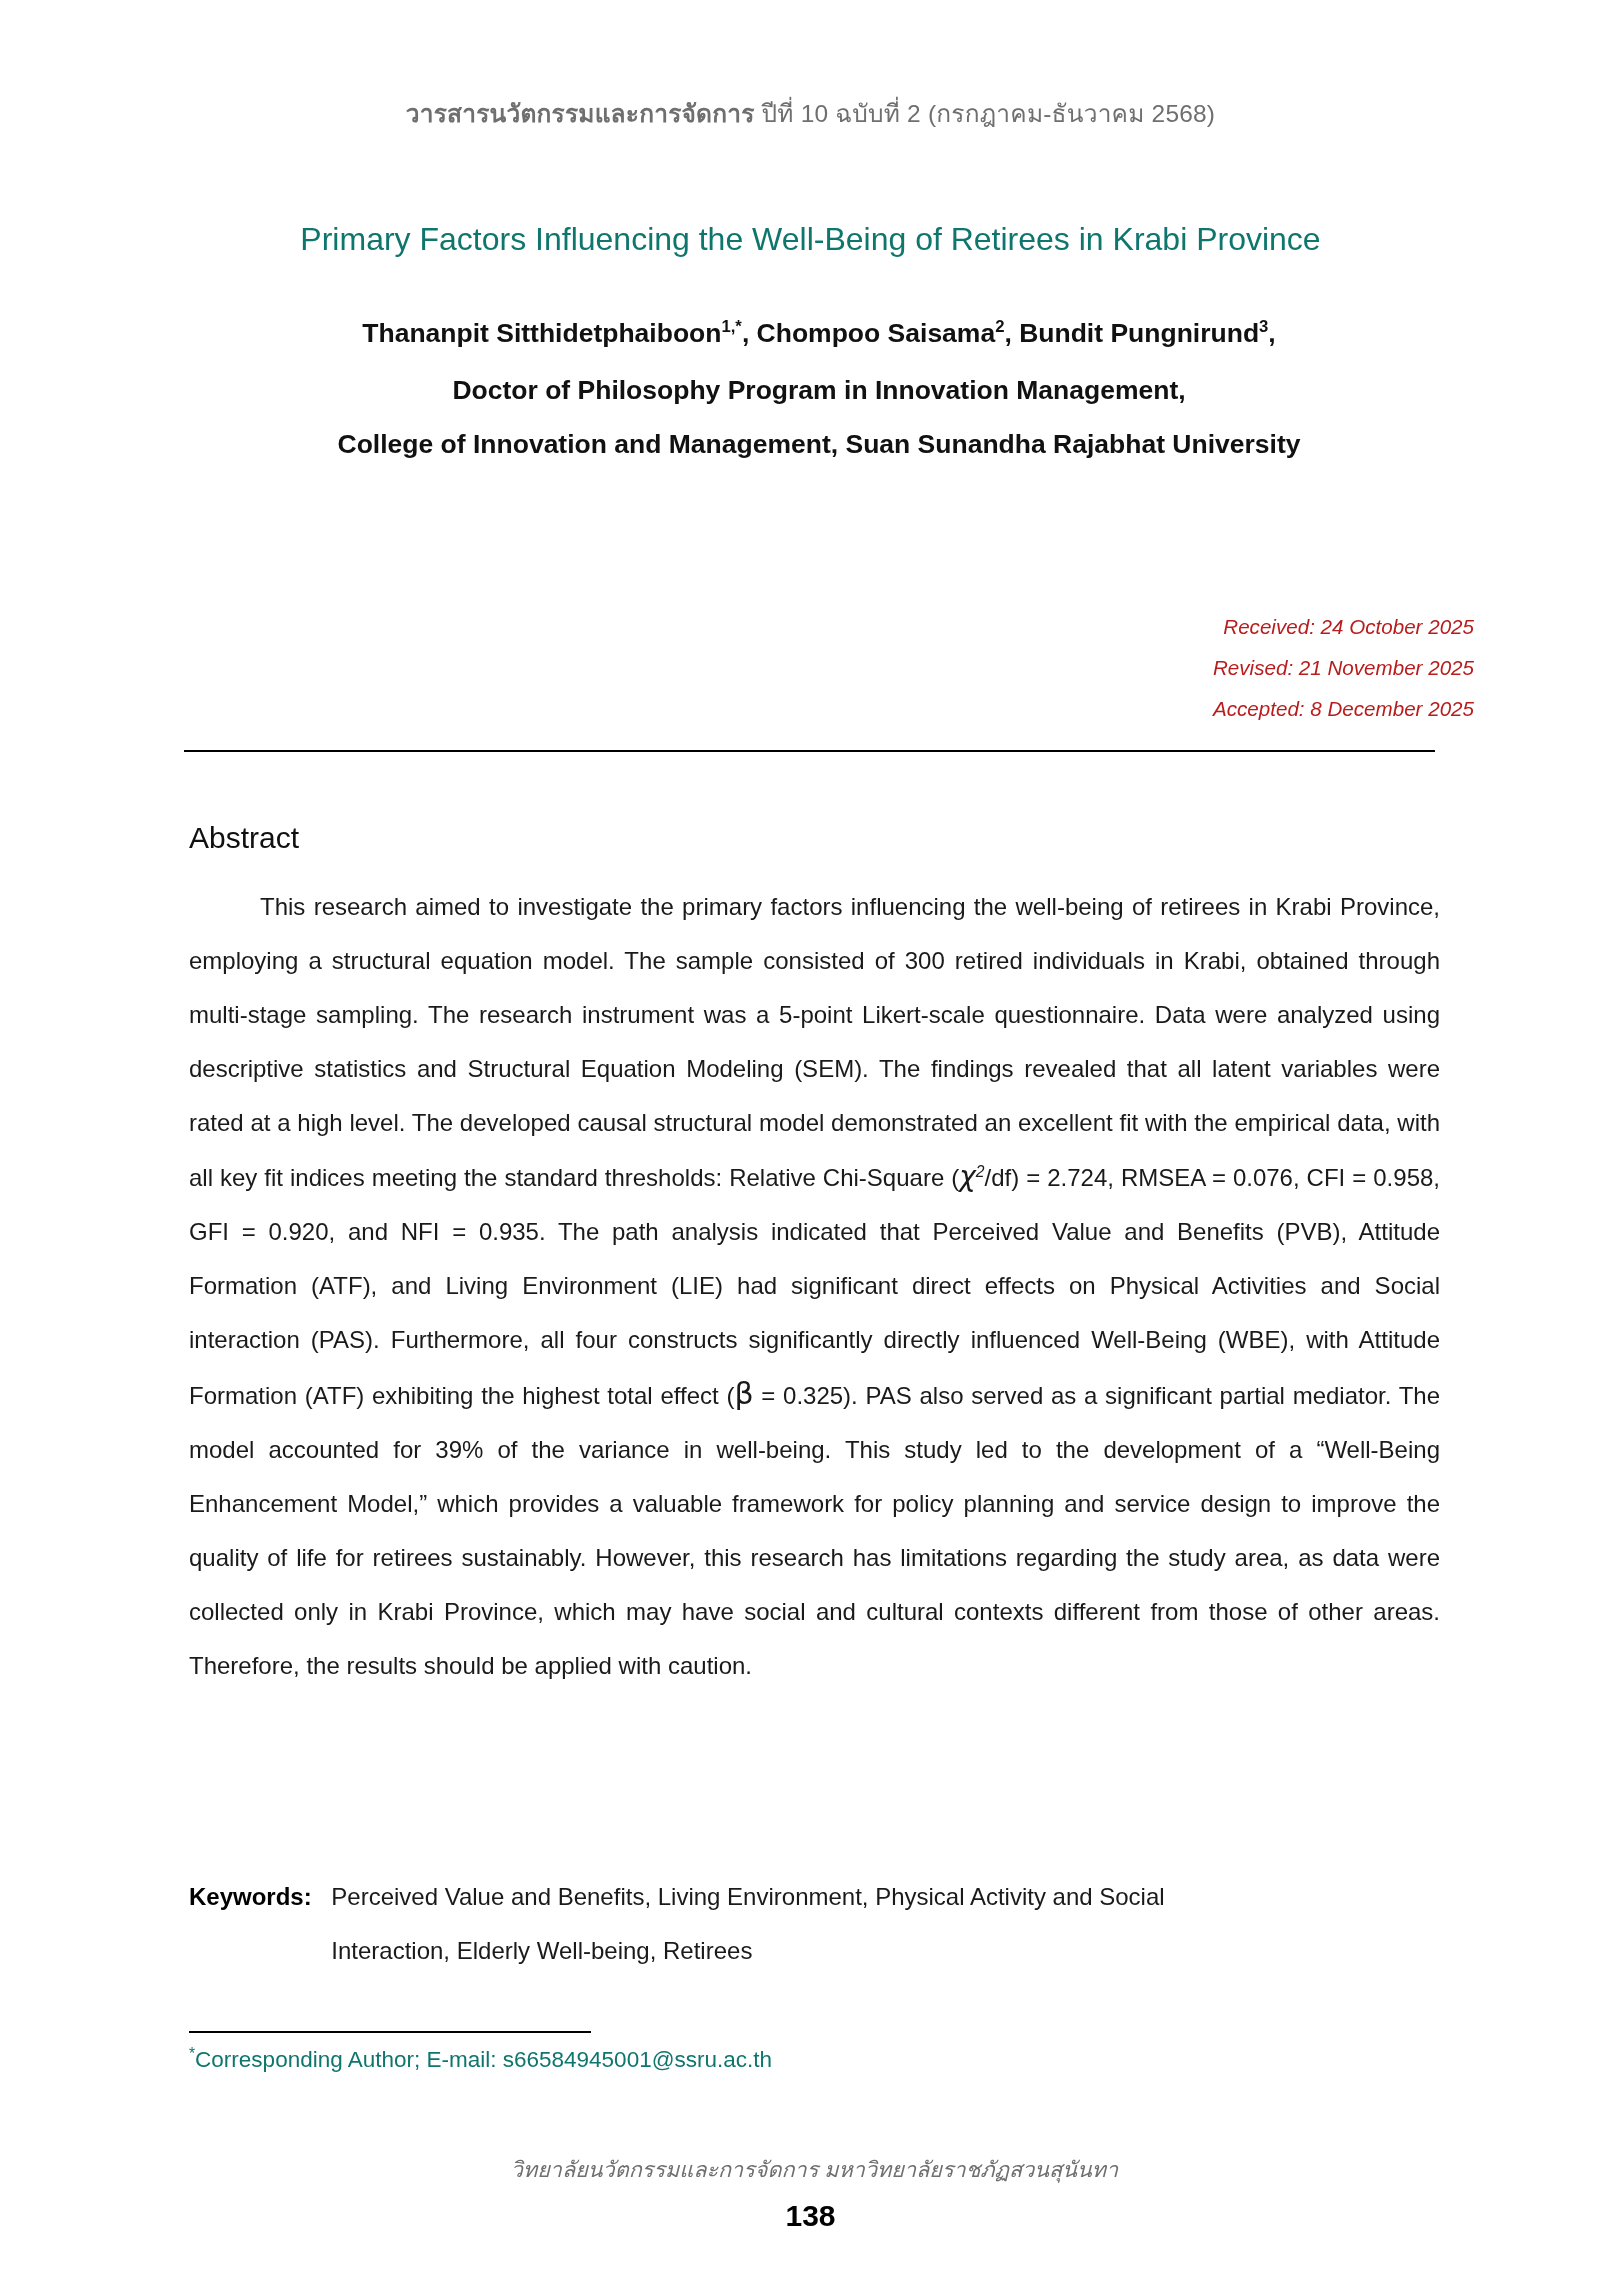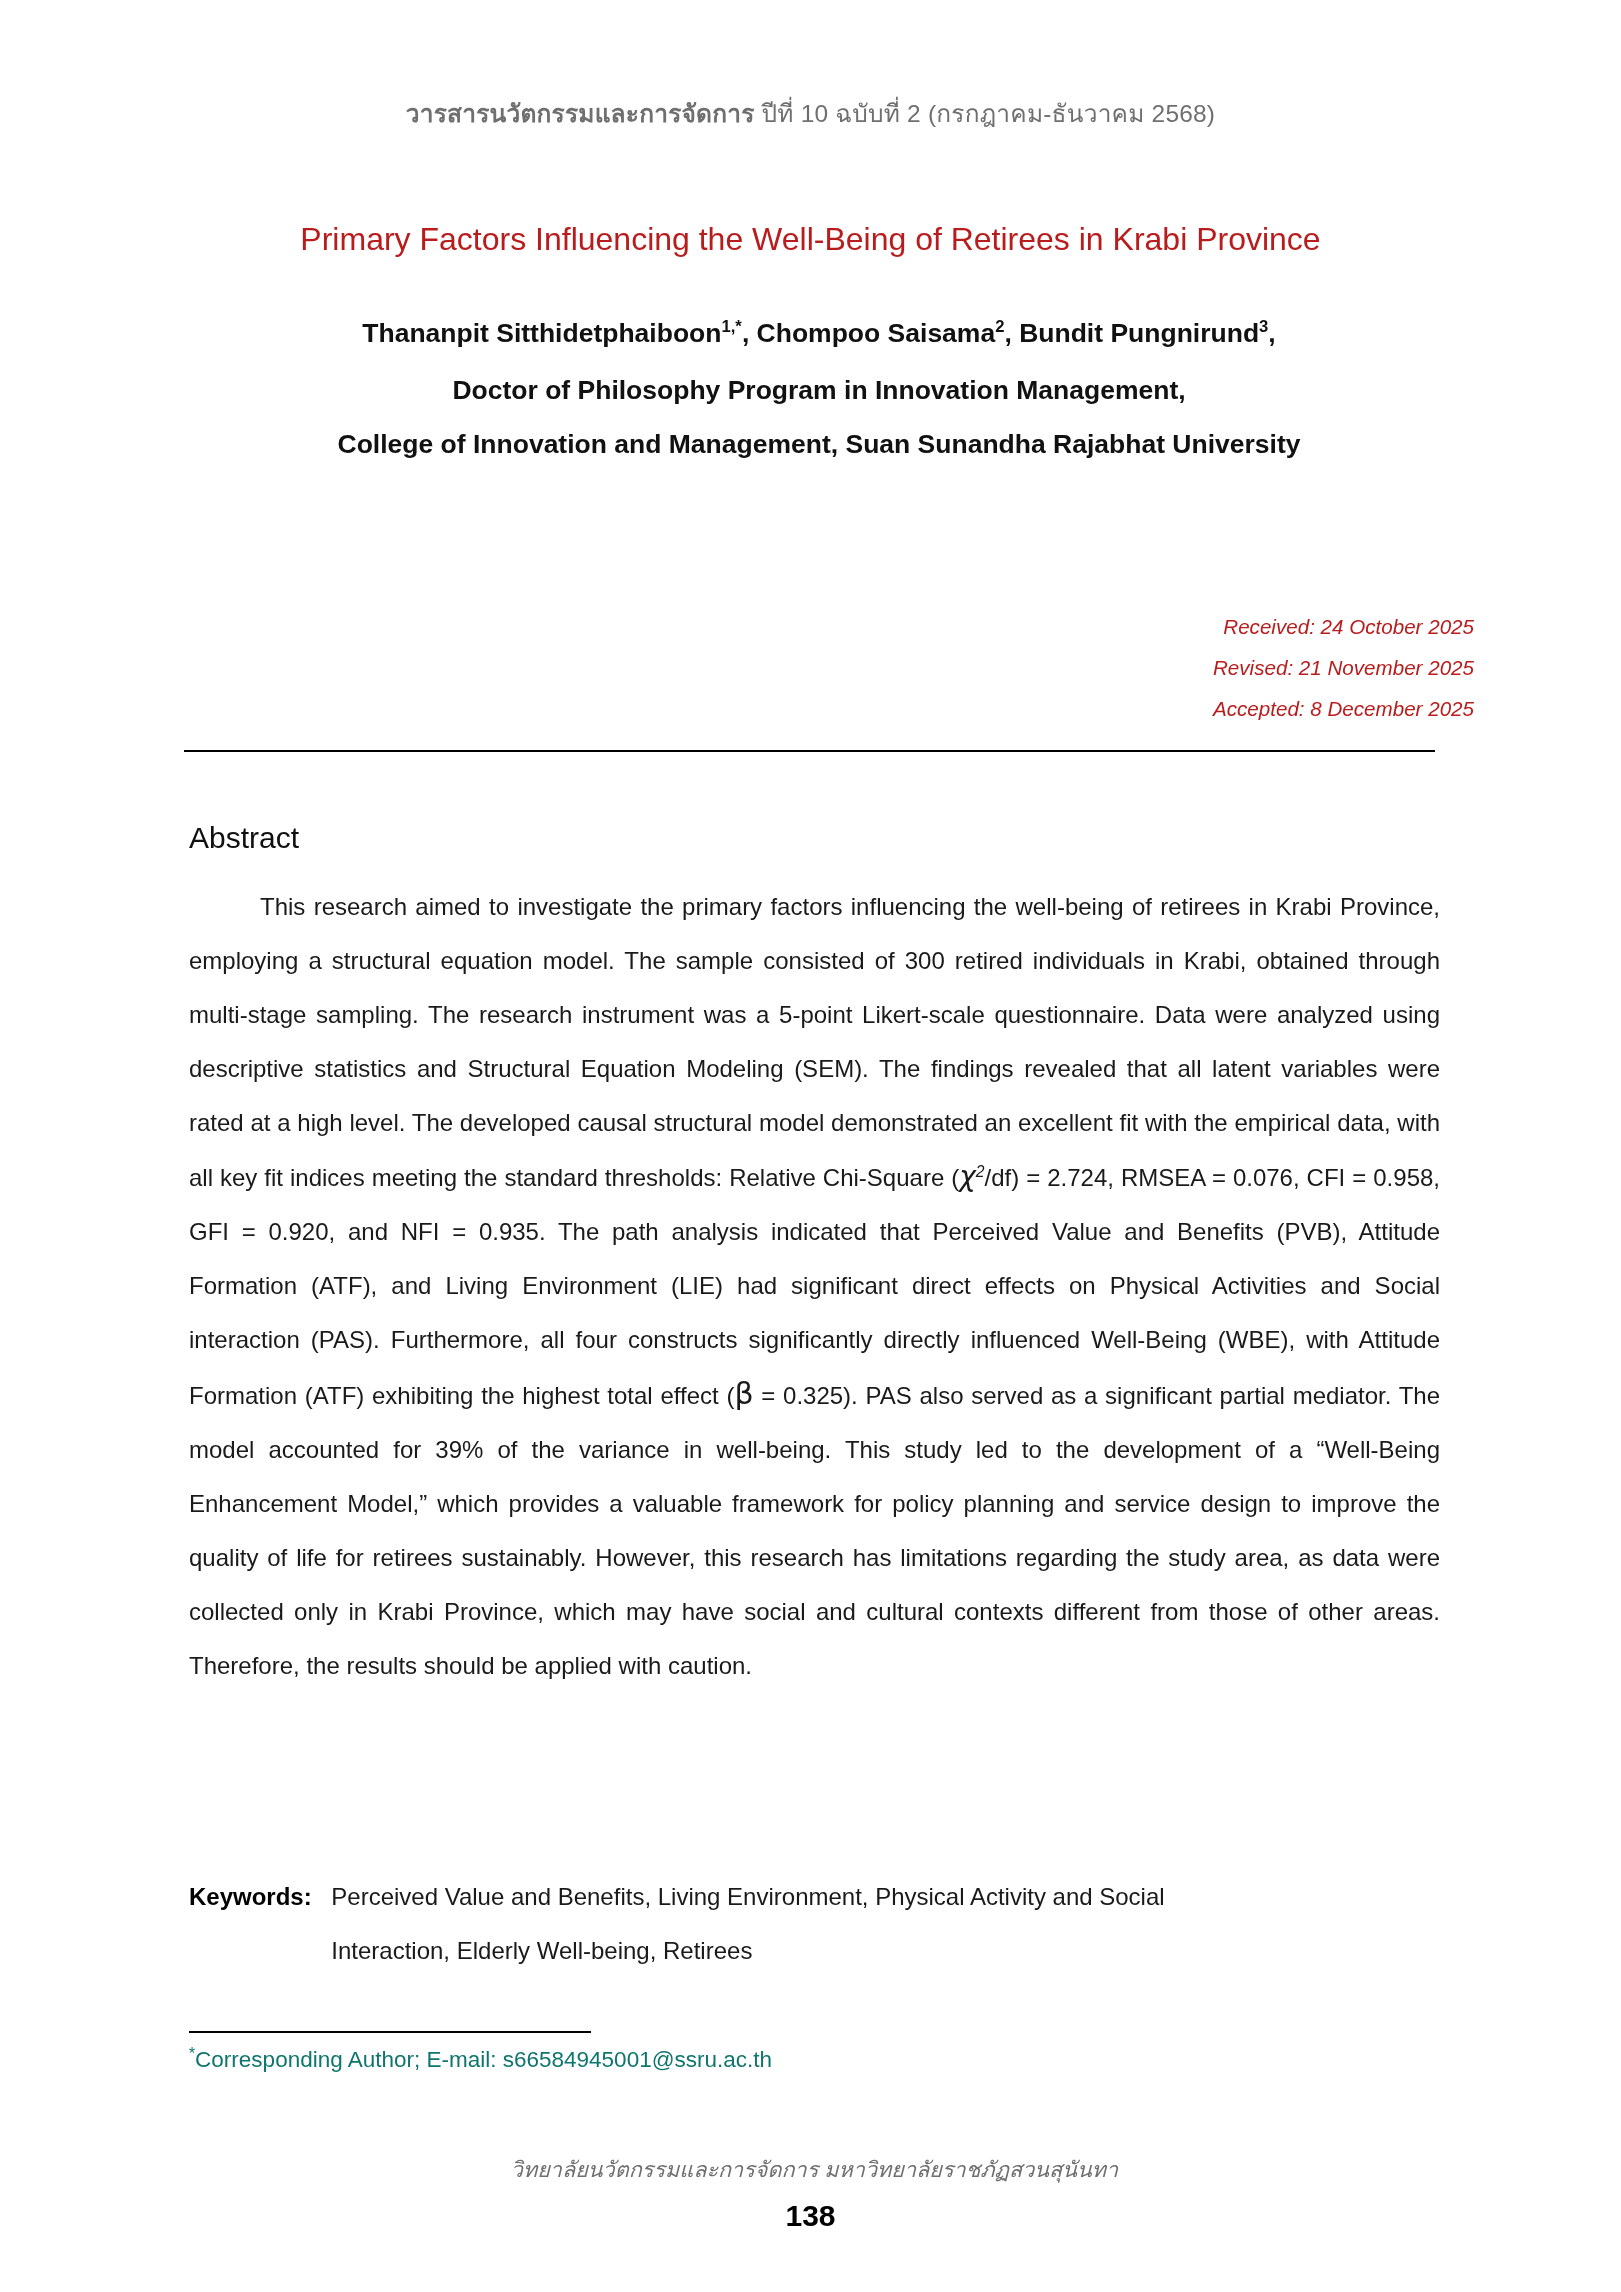--- a/index.html
+++ b/index.html
@@ -39,21 +39,21 @@
   
   .article-title {
     position: absolute;
     top: 196px;
     left: 147px;
     right: 147px;
     text-align: center;
     font-size: 32px;
     font-weight: 400;
     line-height: 1.4;
-    color: #b91c1c;
+    color: #0f766e;
   }
 
   
   .byline-block {
     position: absolute;
     top: 316px;
     left: 164px;
     right: 147px;
     text-align: center;
   }

